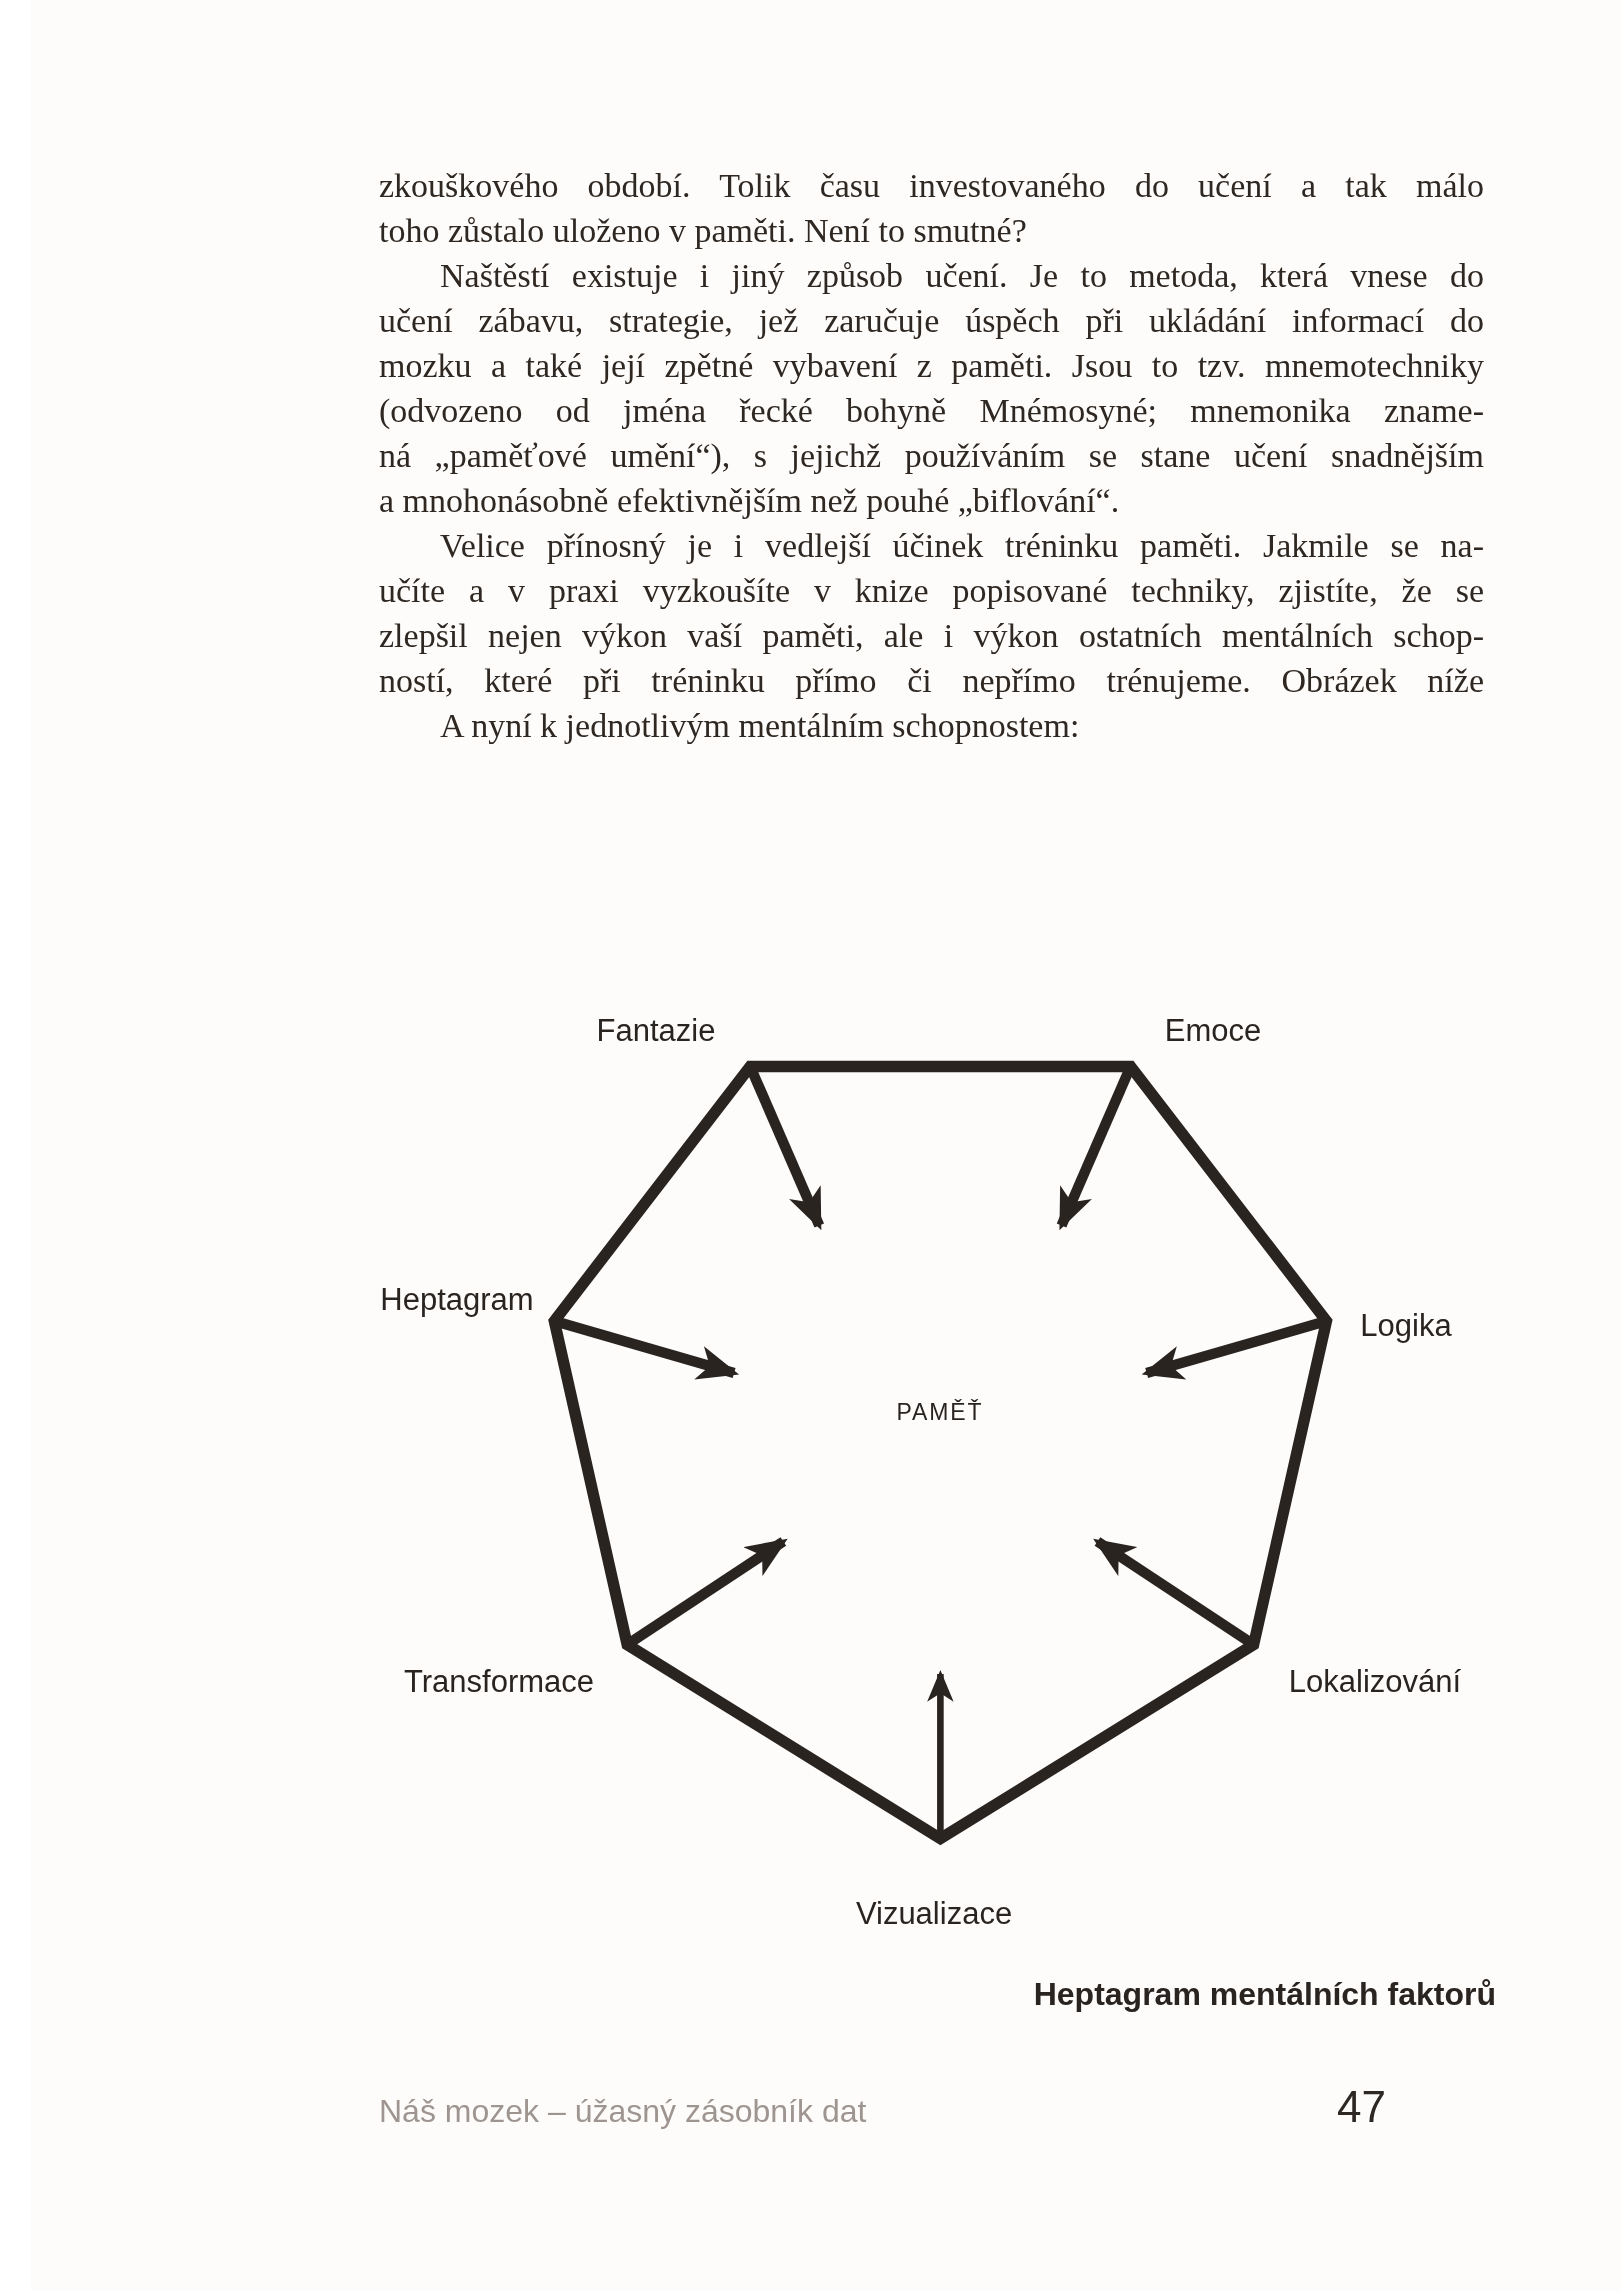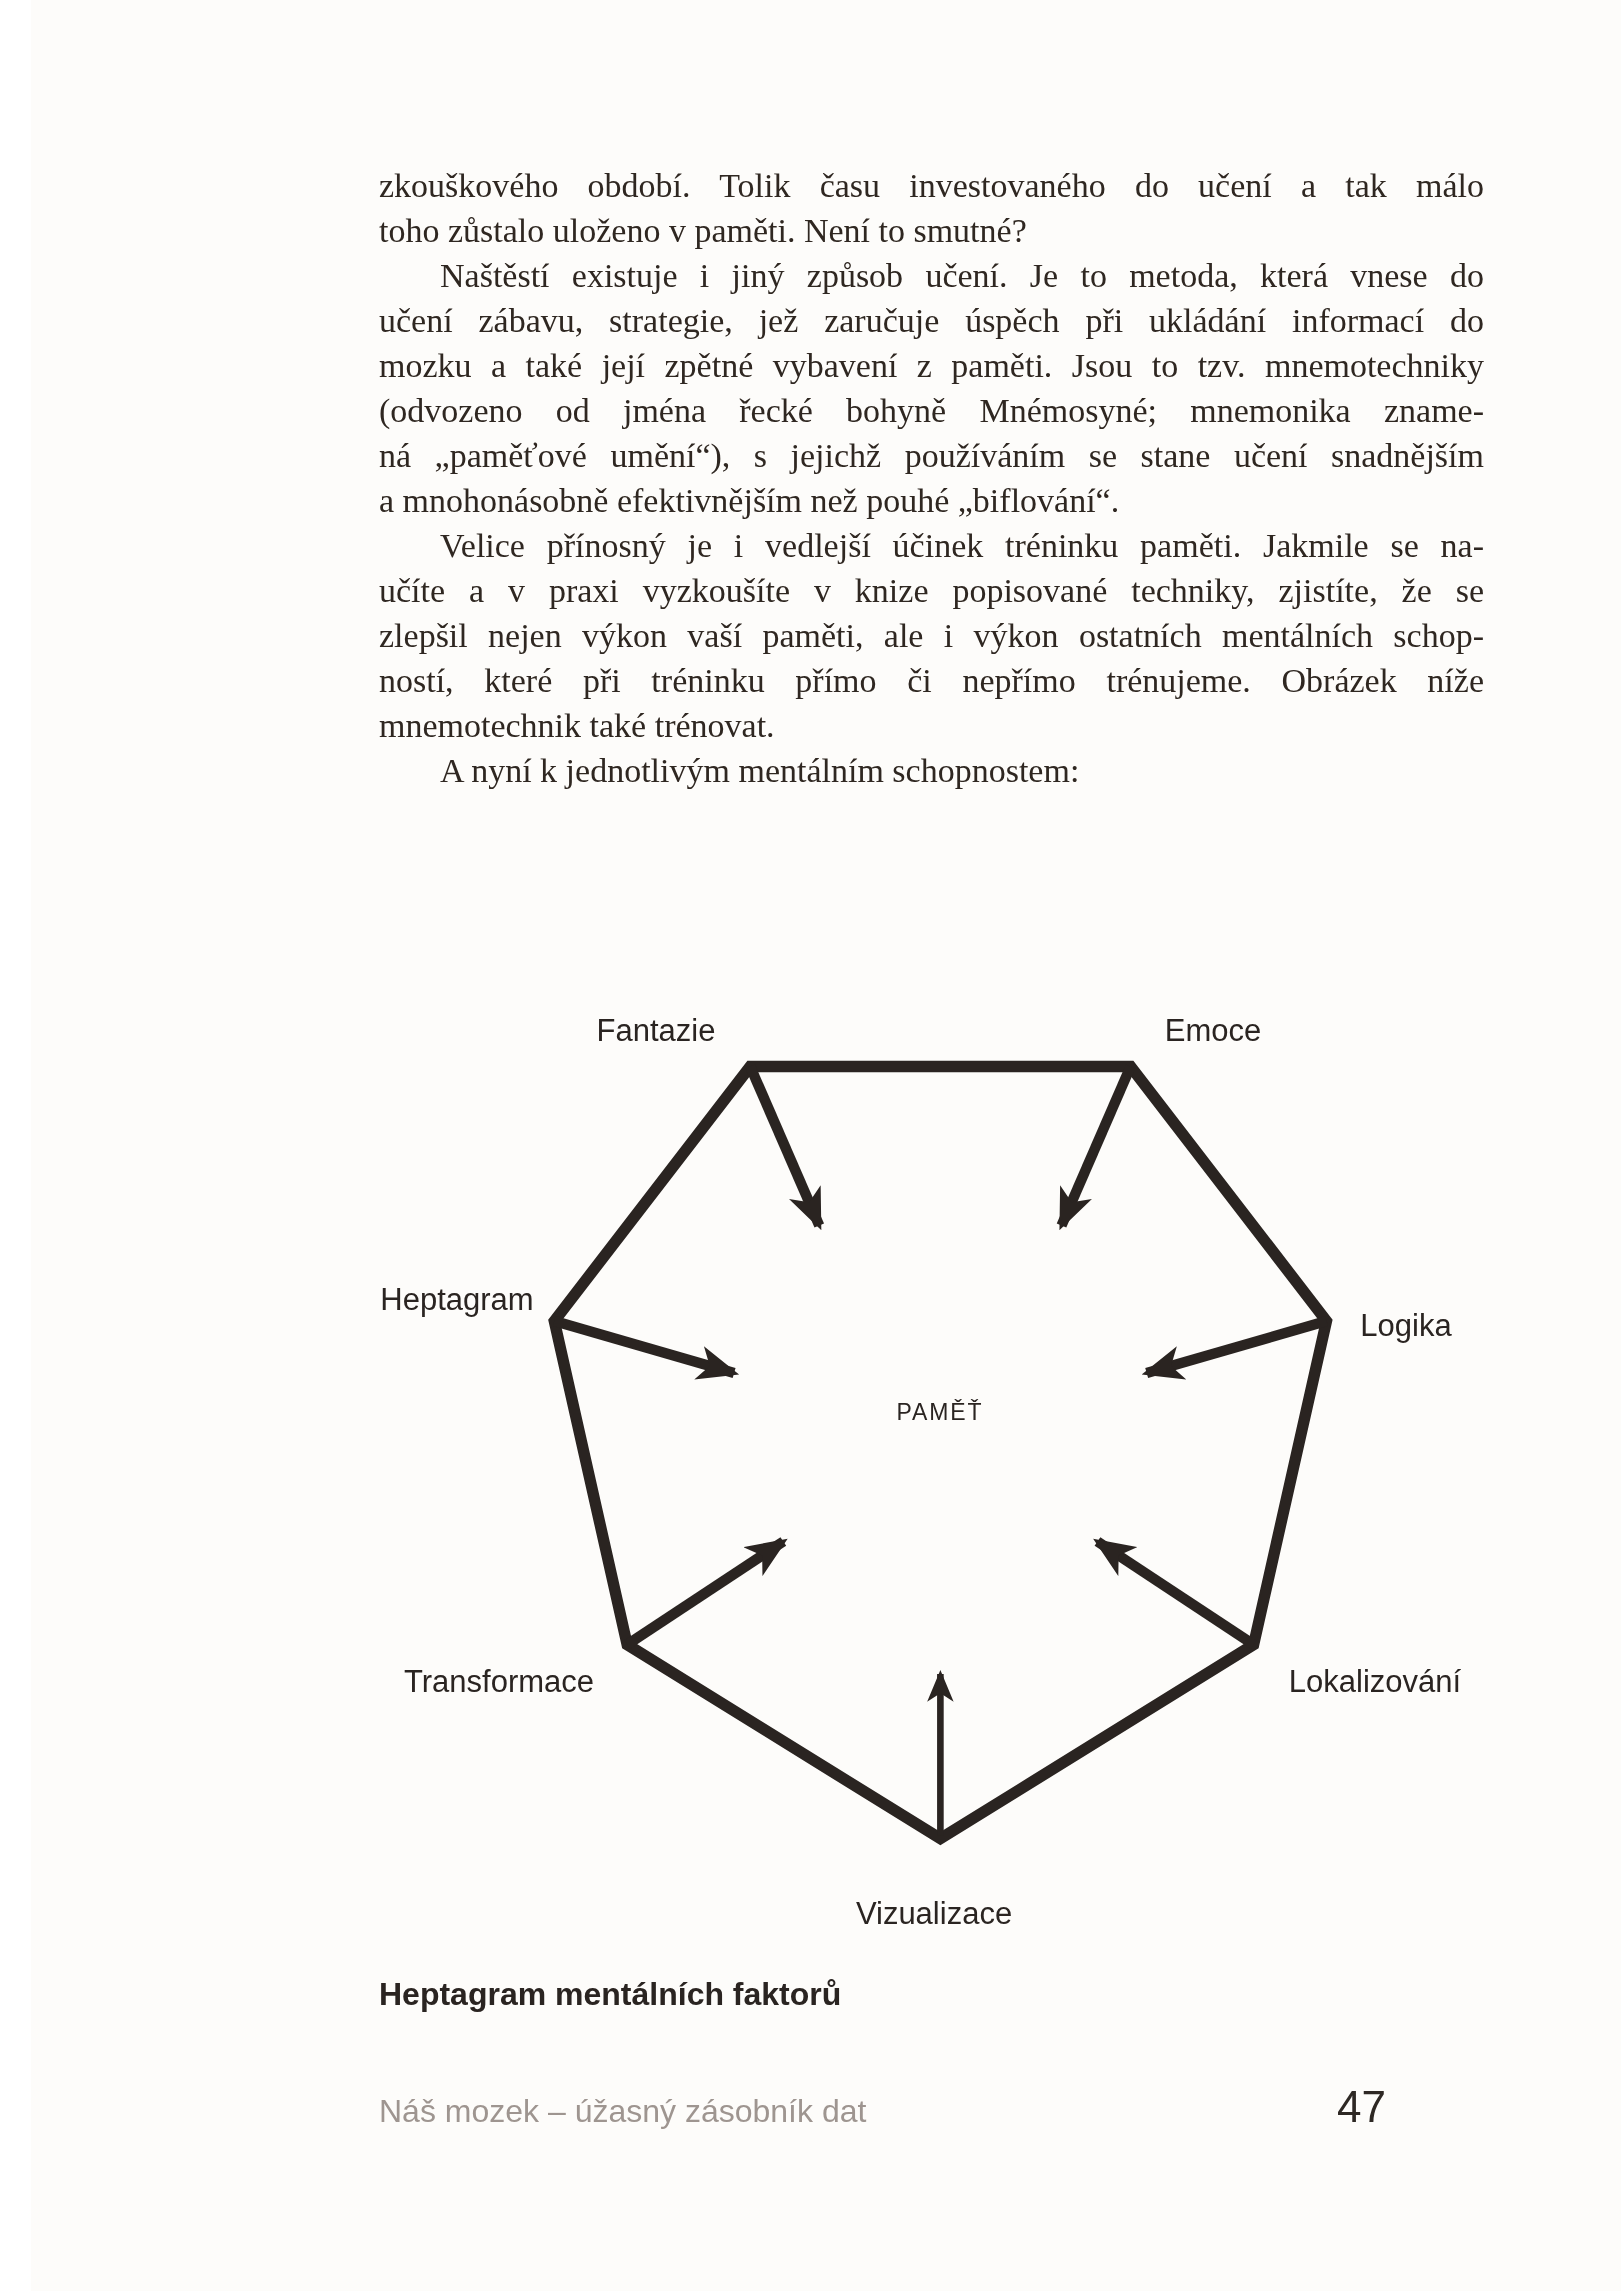--- a/index.html
+++ b/index.html
@@ -64,21 +64,21 @@
     font-family:"Liberation Sans", sans-serif;
     font-size:23px;
     letter-spacing:1.9px;
     color:#2a2421;
   }
   .caption{
     position:absolute;
     left:348px;
     top:1976px;
     width:1117px;
-    text-align:left;
+    text-align:right;
     font-family:"Liberation Sans", sans-serif;
     font-weight:bold;
     font-size:32px;
     color:#2a2421;
   }
   
   .footer-title{
     position:absolute;
     left:348px;
     top:2093px;
@@ -109,21 +109,20 @@
       <div class="line indent">Naštěstí existuje i jiný způsob učení. Je to metoda, která vnese do</div>
       <div class="line">učení zábavu, strategie, jež zaručuje úspěch při ukládání informací do</div>
       <div class="line">mozku a také její zpětné vybavení z paměti. Jsou to tzv. mnemotechniky</div>
       <div class="line">(odvozeno od jména řecké bohyně Mnémosyné; mnemonika zname-</div>
       <div class="line">ná „paměťové umění“), s jejichž používáním se stane učení snadnějším</div>
       <div class="line last">a mnohonásobně efektivnějším než pouhé „biflování“.</div>
       <div class="line indent">Velice přínosný je i vedlejší účinek tréninku paměti. Jakmile se na-</div>
       <div class="line">učíte a v praxi vyzkoušíte v knize popisované techniky, zjistíte, že se</div>
       <div class="line">zlepšil nejen výkon vaší paměti, ale i výkon ostatních mentálních schop-</div>
       <div class="line">ností, které při tréninku přímo či nepřímo trénujeme. Obrázek níže</div>
-      <div class="line last">mnemotechnik také trénovat.</div>
       <div class="line last indent">A nyní k jednotlivým mentálním schopnostem:</div>
     </div>
 
   <svg class="diagram-svg" viewBox="0 0 1713 2421" xmlns="http://www.w3.org/2000/svg">
     <defs>
       <marker id="ah" viewBox="0 0 12 10" refX="10.5" refY="5" markerWidth="44" markerHeight="37" orient="auto" markerUnits="userSpaceOnUse">
         <path d="M12,5 L0,0 L3.2,5 L0,10 Z" fill="#2a2421"></path>
       </marker>
       <marker id="ah-s" viewBox="0 0 12 10" refX="10.5" refY="5" markerWidth="34" markerHeight="28" orient="auto" markerUnits="userSpaceOnUse">
         <path d="M12,5 L0,0 L3.2,5 L0,10 Z" fill="#2a2421"></path>

